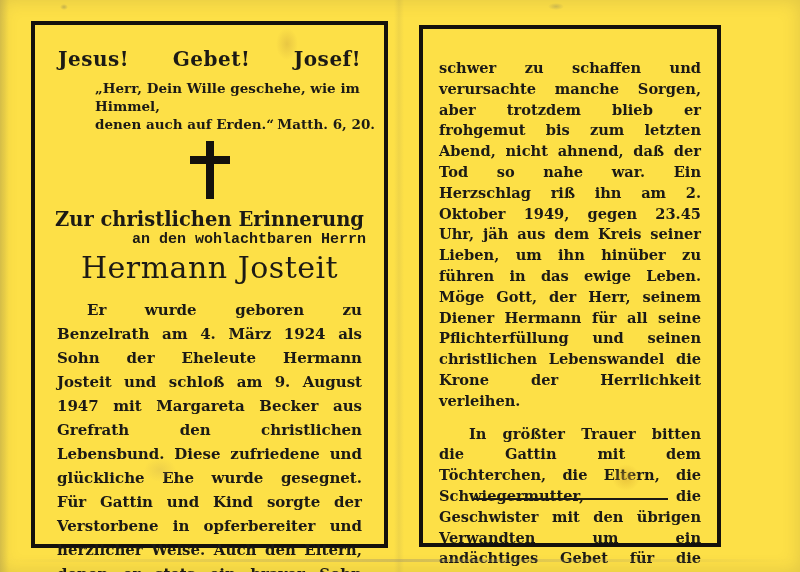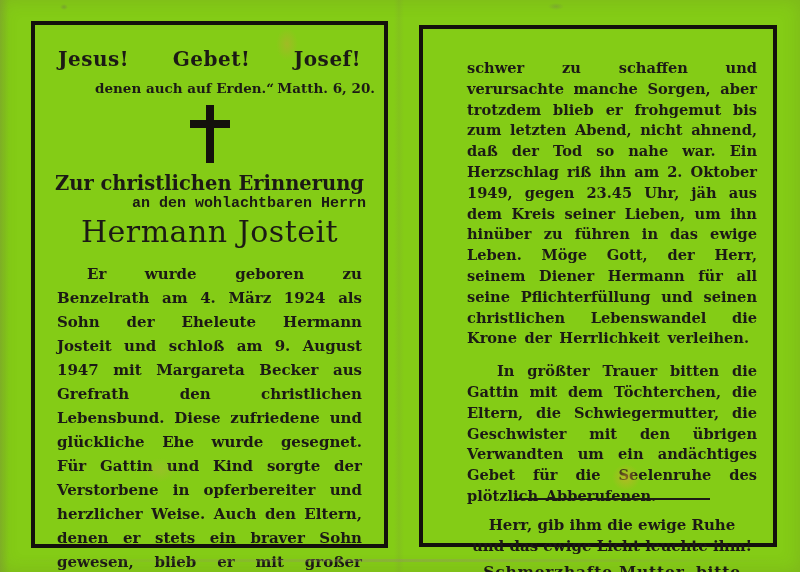--- a/index.html
+++ b/index.html
@@ -1,29 +1,29 @@
 <!DOCTYPE html>
 <html><head>
 <meta charset="utf-8">
 <style>
   html,body{margin:0;padding:0;background:#d8d4c4;}
   #scan{
     position:relative;width:800px;height:572px;overflow:hidden;
-    background:#84cc16;
+    background:#fde047;
     box-shadow:inset 0 0 18px rgba(90,80,50,.18);
     font-family:"DejaVu Serif","Liberation Serif",serif;
     color:#1c1a15;
   }
   
   .page{
     position:absolute;border:4px solid #14110c;background:transparent;
     box-sizing:border-box;
   }
   #left-page{left:31px;top:21px;width:357px;height:527px;}
-  #right-page{left:419px;top:25px;width:358px;height:522px;padding-left:28px;}
+  #right-page{left:419px;top:25px;width:302px;height:522px;}
   .page-inner{position:relative;width:100%;height:100%;box-sizing:border-box;}
   #left-page .page-inner{padding:22px 18px 0 18px;}
   #right-page .page-inner{padding:16px 16px 0 16px;}
   .invocation{
     display:flex;justify-content:space-between;padding:0 5px;
     font-size:20px;font-weight:bold;letter-spacing:.5px;
   }
   .quote{width:280px;margin:8px 0 0 42px;font-size:13.5px;font-weight:bold;line-height:18px;}
   .quote-row2{display:flex;justify-content:space-between;}
   .cross{position:relative;width:44px;height:58px;margin:8px auto 0 auto;}
@@ -77,20 +77,21 @@
   <div class="page" id="left-page">
     <div class="page-inner">
 
       <div class="invocation">
         <span>Jesus!</span>
         <span>Gebet!</span>
         <span>Josef!</span>
       </div>
 
       <div class="quote">
+        <div>„Herr, Dein Wille geschehe, wie im Himmel,</div>
         <div class="quote-row2">
           <span>denen auch auf Erden.“</span>
           <span>Matth. 6, 20.</span>
         </div>
       </div>
 
       <div class="cross">
         <div class="v"></div>
           <div class="h"></div>
       </div>

